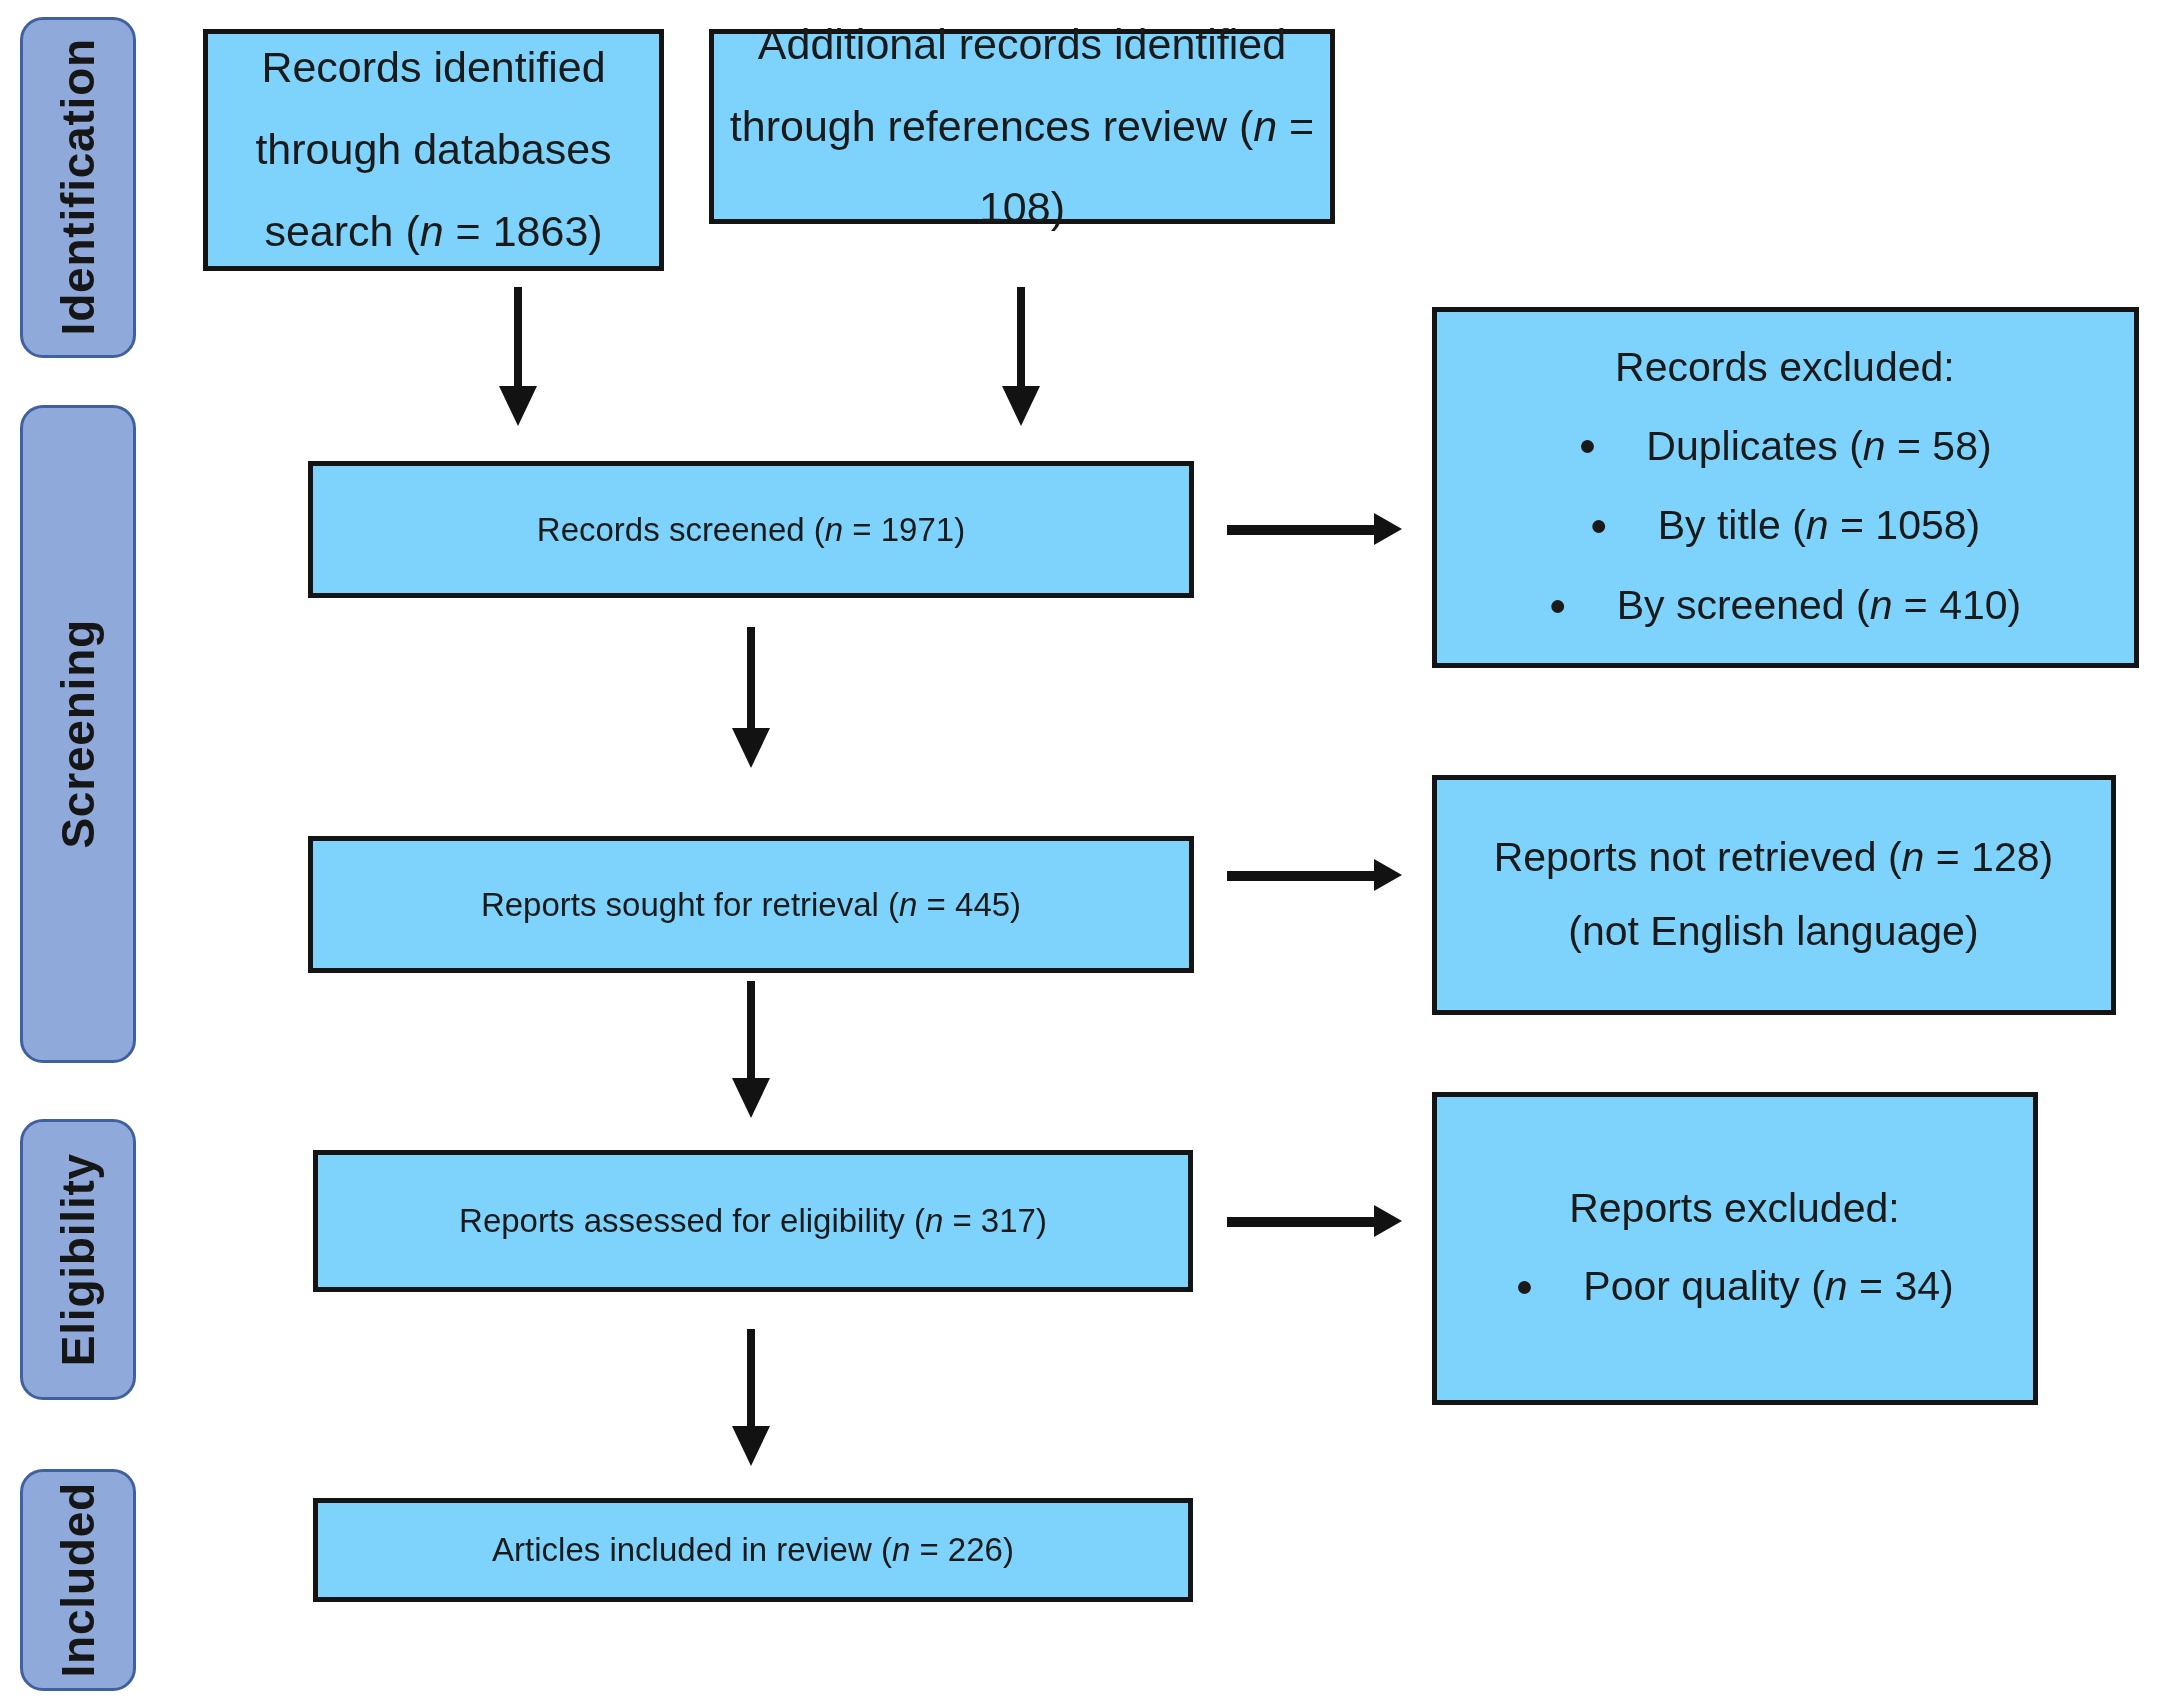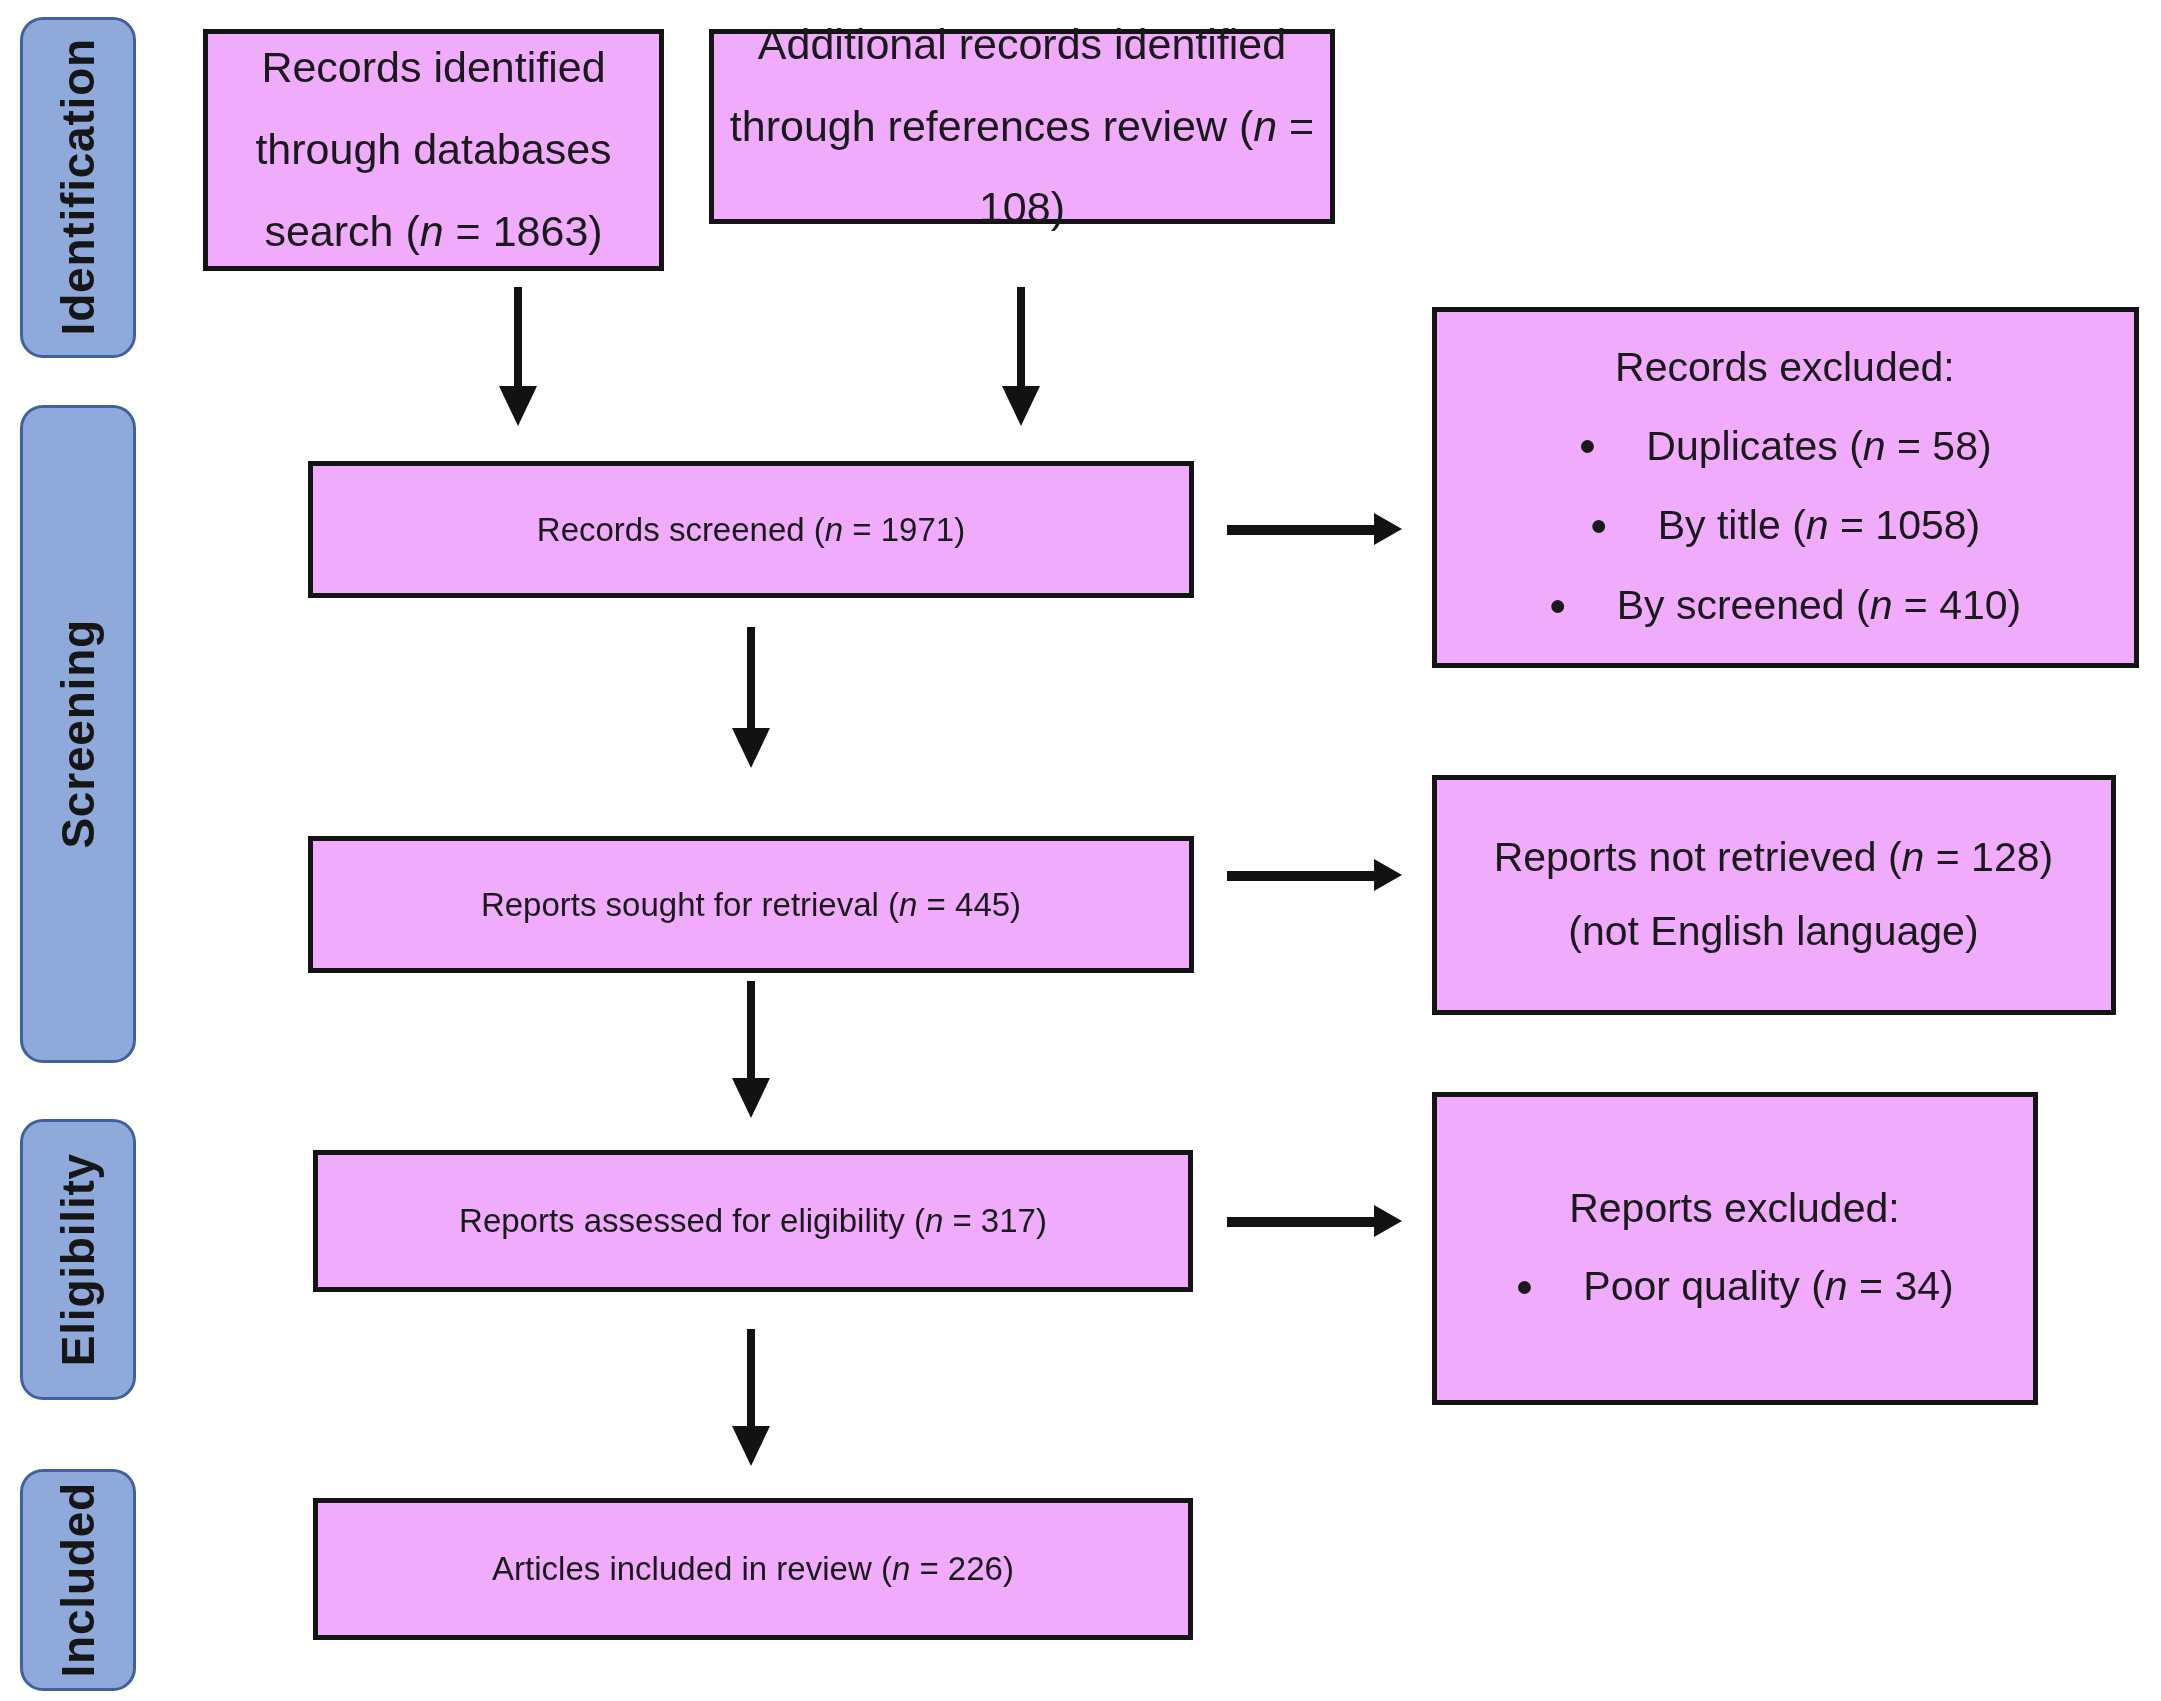--- a/index.html
+++ b/index.html
@@ -22,21 +22,21 @@
     box-sizing:border-box;
   }
   .stage .vtext {
     writing-mode:vertical-rl; transform:rotate(180deg);
     font-size:46px; font-weight:600; color:#161616; letter-spacing:0.8px;
     white-space:nowrap;
   }
 
   
   .box {
-    position:absolute; background:#f0abfc;
+    position:absolute; background:#7dd3fc;
     border:5.8px solid var(--box-border,#141414);
     box-sizing:border-box;
     display:flex; flex-direction:column; align-items:center; justify-content:center;
     text-align:center; font-size:43px; color:#1a1a1a;
     padding:0 13.2px;
   }
   .box .line { display:block; }
   .multiline { line-height:1.9; }
   .oneline { font-size:33px; white-space:nowrap; padding:0 6.6px; }
   .it { font-style:italic; }
@@ -140,18 +140,18 @@
   <div class="box sidebox" style="left:1432px;top:1092px;width:606px;height:313px;">
     <div class="title">Reports excluded:</div>
     <div class="xitem"><span class="bullet">●</span><span>Poor quality (</span><span class="it">n</span><span> = 34)</span></div>
   </div>
 
   <div class="varrow" style="left:732px;top:1329px;height:137px;">
       <div class="shaft"></div>
       <div class="head"></div>
     </div>
 
-  <div class="box" style="left:313px;top:1498px;width:880px;height:142px;">
+  <div class="box" style="left:313px;top:1498px;width:880px;height:104px;">
     <div class="line oneline"><span>Articles included in review (</span><span class="it">n</span><span> = 226)</span></div>
   </div>
 
 </div>
 
 
 </body></html>

